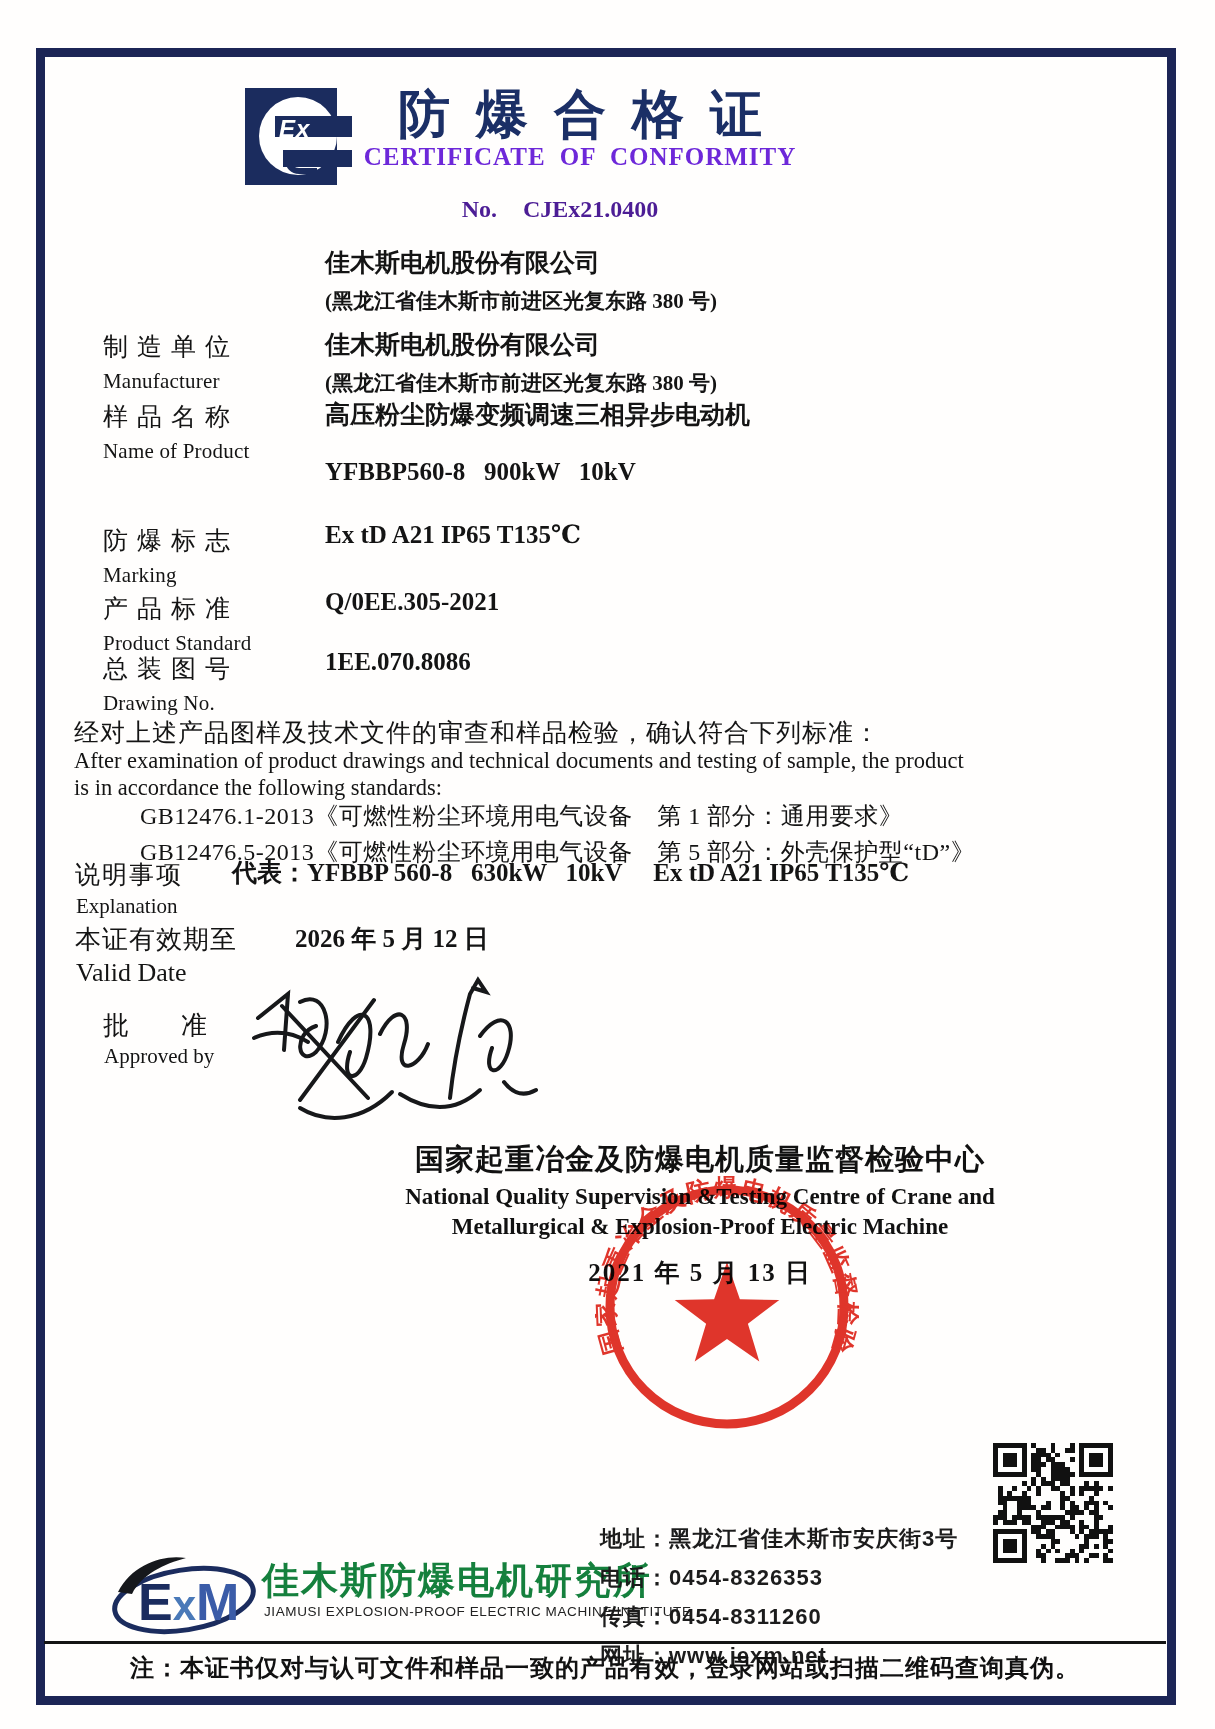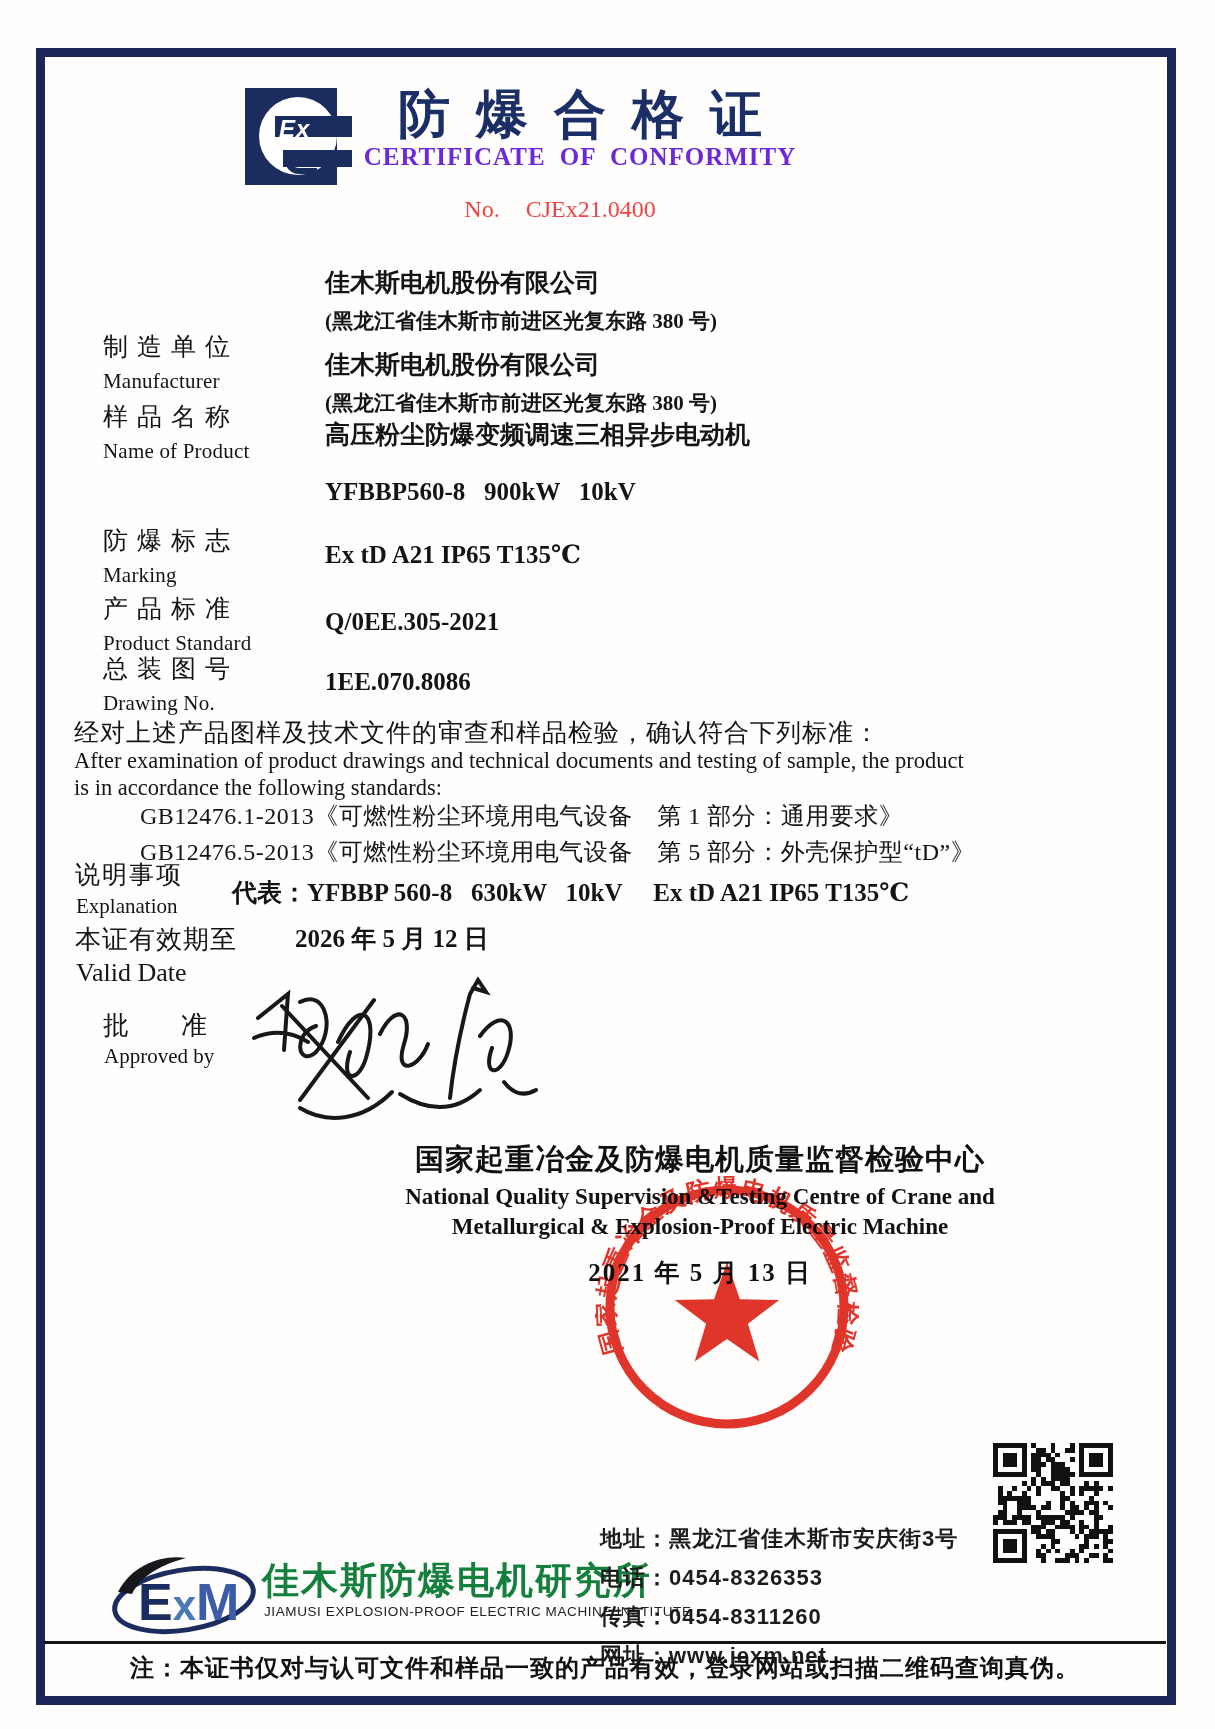--- a/index.html
+++ b/index.html
@@ -1,36 +1,36 @@
 <!DOCTYPE html>
 <html><head>
 <meta charset="utf-8">
 <style>
   html,body{margin:0;padding:0;background:#ffffff;}
   .page{position:relative;width:1215px;height:1729px;background:#fffefd;overflow:hidden;
         font-family:"Liberation Serif","DejaVu Serif",serif;color:#1c1c1c;}
   .frame{position:absolute;left:36px;top:48px;width:1122px;height:1639px;border:9px solid #1c2556;}
   .abs{position:absolute;}
-  .pre{white-space:pre-wrap;margin-top:20px;}
+  .pre{white-space:pre-wrap;}
 
   
   .exlogo{position:absolute;left:245px;top:88px;width:92px;height:97px;background:#1b2c5e;}
   .exlogo .circ{position:absolute;left:14px;top:9px;width:78px;height:78px;background:#fff;border-radius:50%;}
   .exlogo .bar1{position:absolute;left:30px;top:28px;width:77px;height:21px;background:#1b2c5e;}
   .exlogo .bar2{position:absolute;left:38px;top:62px;width:69px;height:17px;background:#1b2c5e;}
   .exlogo .extxt{position:absolute;left:34px;top:27px;color:#fff;font-weight:bold;
                  font-family:"Liberation Sans",sans-serif;font-size:24px;font-style:italic;letter-spacing:1px;}
   .exlogo .hook{position:absolute;left:40px;top:64px;width:26px;height:16px;border-left:6px solid #1b2c5e;
                 border-bottom:6px solid #1b2c5e;border-radius:0 0 0 14px;}
   .title-cn{position:absolute;left:330px;top:80px;width:500px;text-align:center;color:#1b2f66;
             font-size:52px;font-weight:bold;letter-spacing:26px;text-indent:26px;}
   .title-en{position:absolute;left:330px;top:143px;width:500px;text-align:center;color:#6d28d9;
             font-size:25px;font-weight:bold;letter-spacing:1px;word-spacing:7px;}
   .no-line{position:absolute;left:330px;top:196px;width:460px;text-align:center;
-           font-size:24px;font-weight:normal;color:#ef4444;}
+           font-size:24px;font-weight:bold;color:#4c1d95;}
   .no-line .gap{display:inline-block;width:26px;}
 
   
   .flabel{position:absolute;left:103px;width:260px;}
   .flabel .cn{font-size:25px;letter-spacing:9px;color:#141414;}
   .flabel .en{font-size:21px;color:#141414;margin-top:6px;letter-spacing:0.2px;}
   .fvalue{position:absolute;left:325px;width:700px;}
   .fvalue .main{font-size:25px;font-weight:bold;color:#141414;}
   .fvalue .sub{font-size:21px;font-weight:bold;color:#141414;margin-top:8px;}
 

